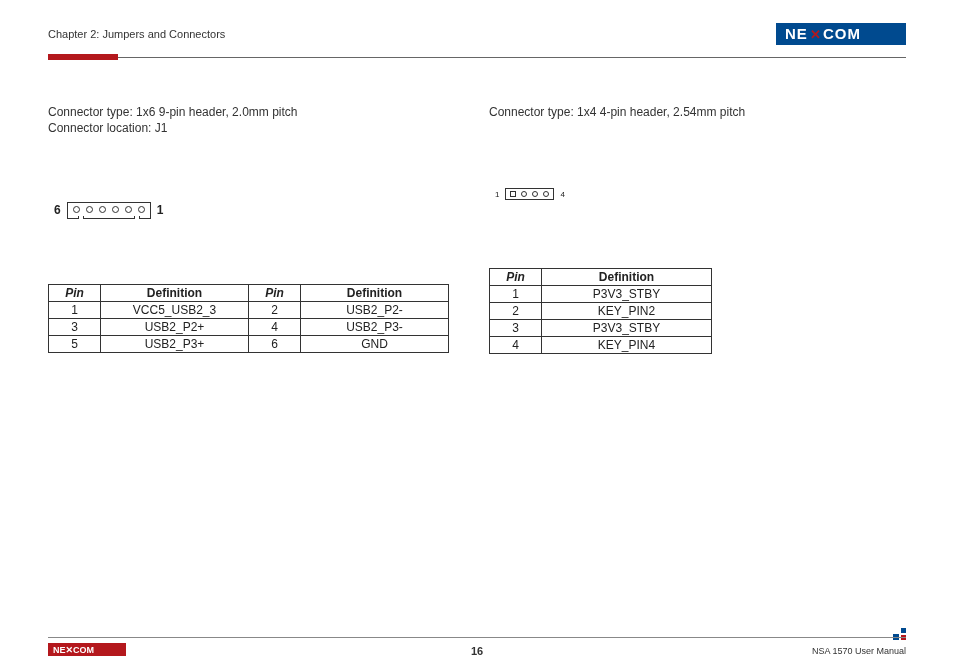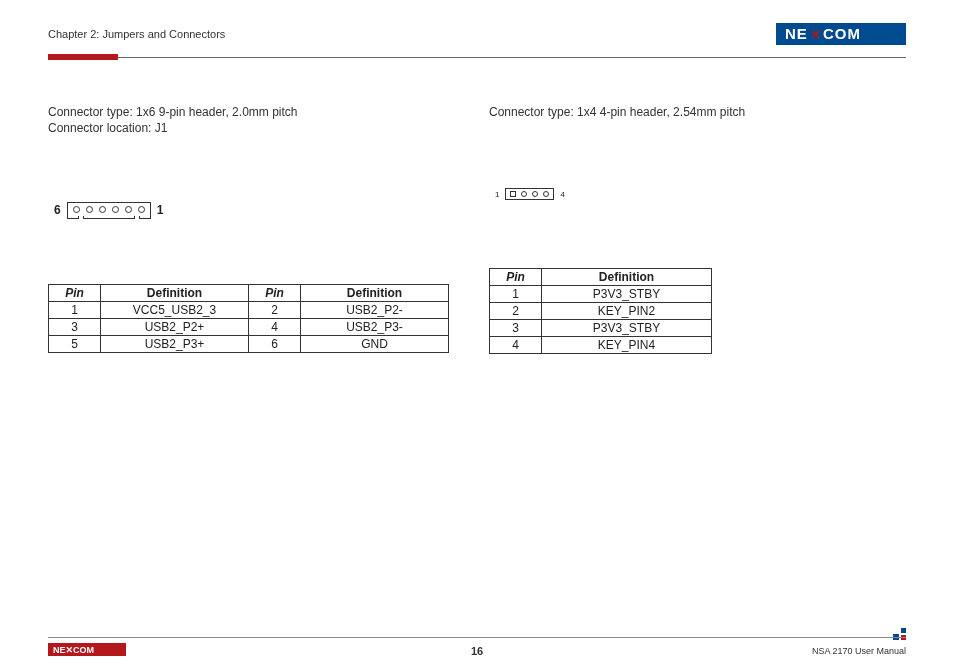--- a/index.html
+++ b/index.html
@@ -262,15 +262,15 @@
 <div class="footer">
   <div class="footer-rule"></div>
   <div class="footer-row">
     <div class="footer-left">
       <svg class="small-logo" viewBox="0 0 78 13">
         <rect x="0" y="0" width="78" height="13" fill="#b4181d"></rect>
         <text x="5" y="10" fill="#fff" font-family="Arial" font-weight="900" font-size="9">NE✕COM</text>
       </svg>
     </div>
     <div class="footer-center">16</div>
-    <div>NSA 2170 User Manual</div>
+    <div>NSA 1570 User Manual</div>
   </div>
 </div>
 
 </body></html>

